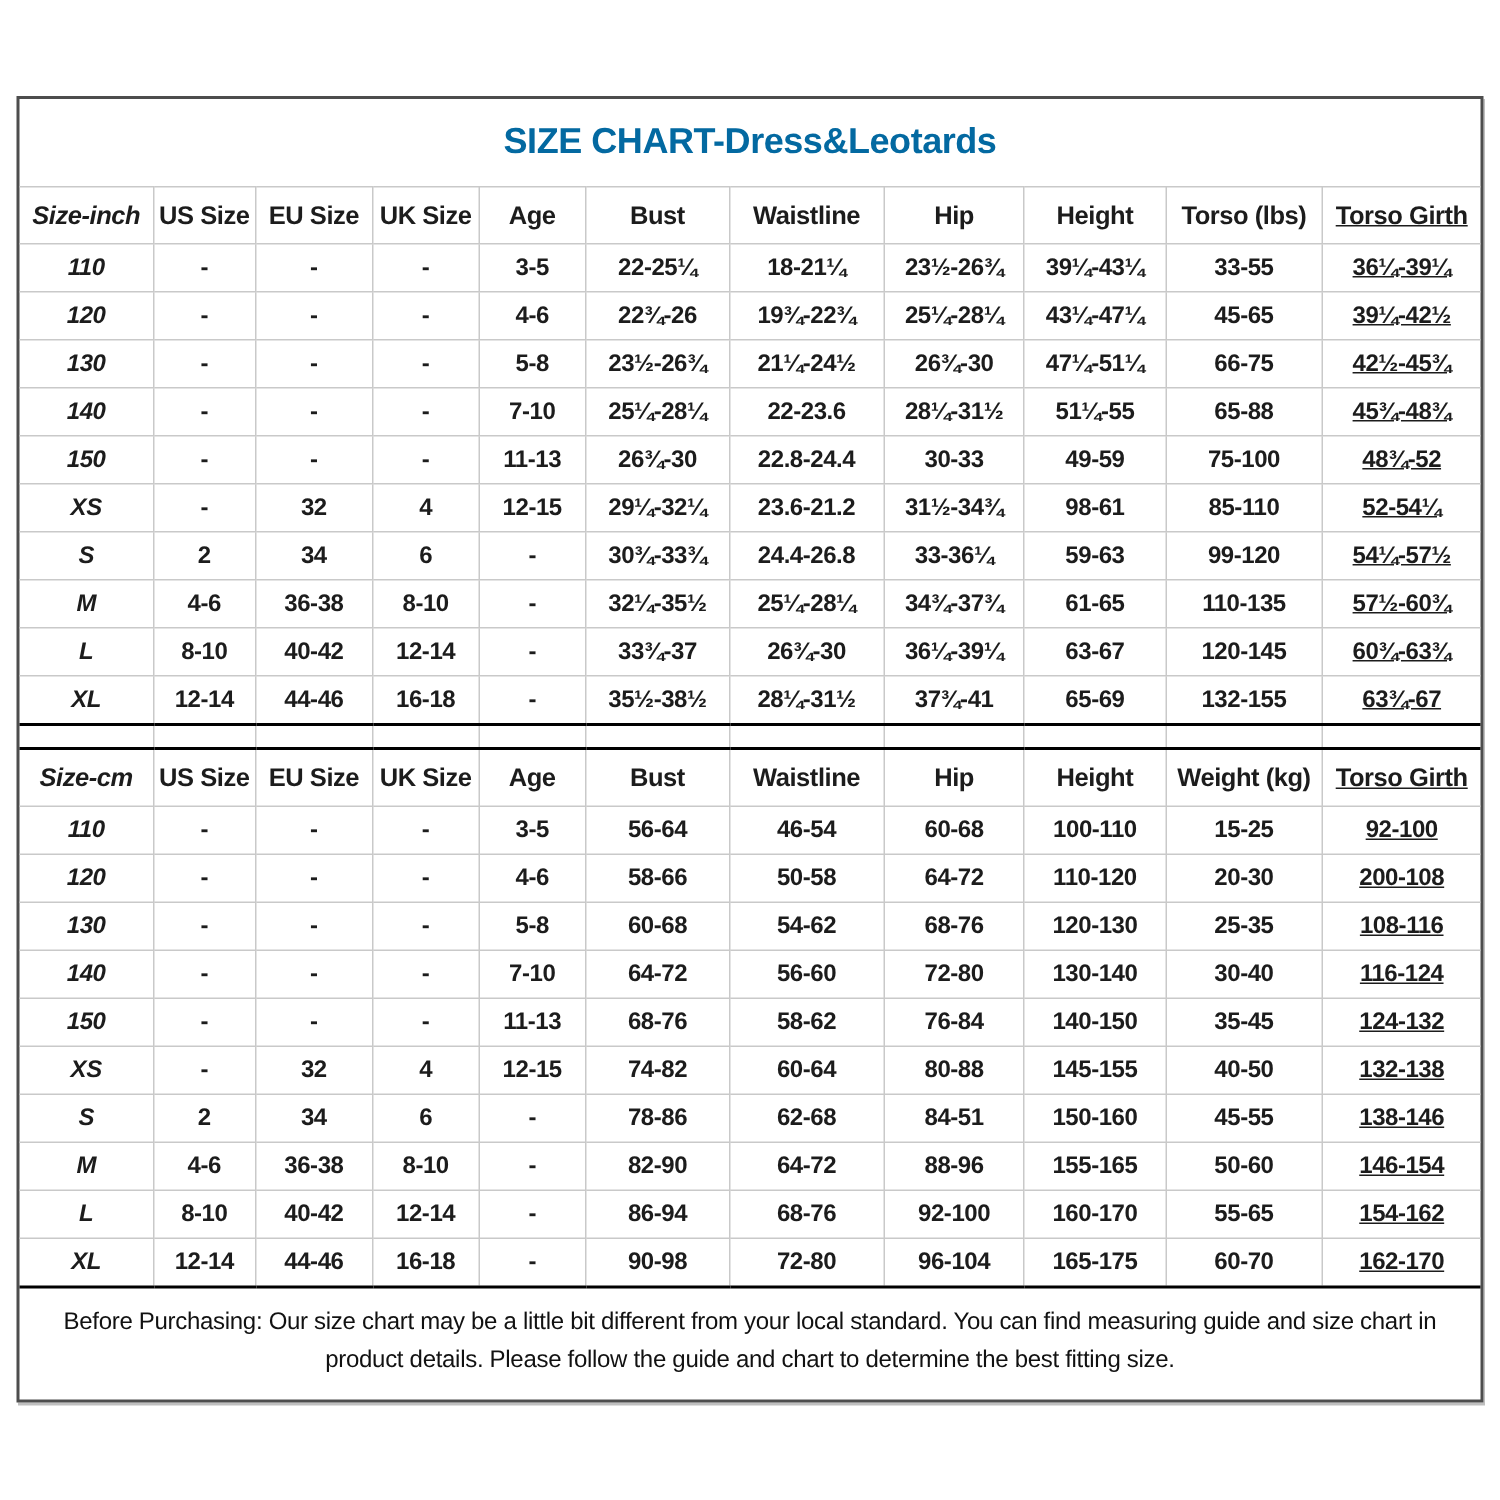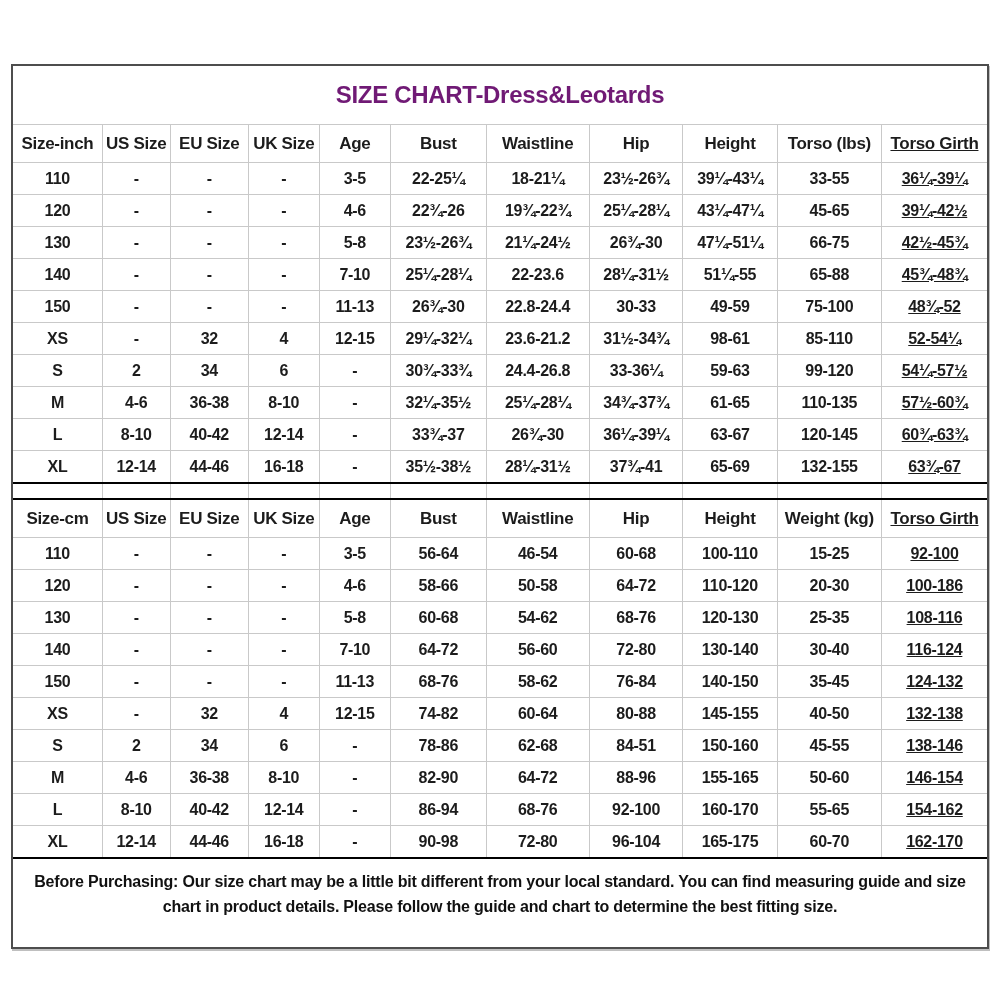--- a/index.html
+++ b/index.html
@@ -24,21 +24,21 @@
     box-sizing: border-box;
     box-shadow: 1px 2px 0 rgba(0,0,0,0.25);
   }
   .chart-title {
     height: 58px;
     display: flex;
     align-items: center;
     justify-content: center;
     font-size: 24px;
     font-weight: bold;
-    color: #701a75;
+    color: #0369a1;
     letter-spacing: -0.3px;
   }
   table.size-table {
     width: 100%;
     border-collapse: collapse;
     table-layout: fixed;
     border-top: 1px solid #c9c9c9;
   }
   .size-table th, .size-table td {
     border: 1px solid #c9c9c9;
@@ -52,35 +52,35 @@
     white-space: nowrap;
   }
   .size-table th {
     height: 37px;
     font-size: 17px;
   }
   .size-table td {
     height: 31px;
     font-size: 16px;
   }
-  .size-table th:first-child, .size-table td:first-child { border-left: none; }
+  .size-table th:first-child, .size-table td:first-child { border-left: none; font-style: italic; }
   .size-table th:last-child,  .size-table td:last-child  { border-right: none; text-decoration: underline; }
   tr.spacer-row td {
     height: 14px;
     border-top: 2px solid #000000;
     border-bottom: 2px solid #000000;
   }
   tbody.cm-body tr:last-child td {
     border-bottom: 2px solid #000000;
   }
   .note {
-    padding: 11px 12px 27px;
+    padding: 11px 12px 13px;
     text-align: center;
     font-size: 16px;
-    font-weight: bold;
+    font-weight: normal;
     line-height: 1.55;
     color: #111111;
     letter-spacing: -0.2px;
   }
 </style>
 </head>
 <body>
 
 <div class="page">
   <div class="chart-box">
@@ -296,21 +296,21 @@
             <td>120</td>
             <td>-</td>
             <td>-</td>
             <td>-</td>
             <td>4-6</td>
             <td>58-66</td>
             <td>50-58</td>
             <td>64-72</td>
             <td>110-120</td>
             <td>20-30</td>
-            <td>100-186</td>
+            <td>200-108</td>
           </tr>
           <tr>
             <td>130</td>
             <td>-</td>
             <td>-</td>
             <td>-</td>
             <td>5-8</td>
             <td>60-68</td>
             <td>54-62</td>
             <td>68-76</td>

